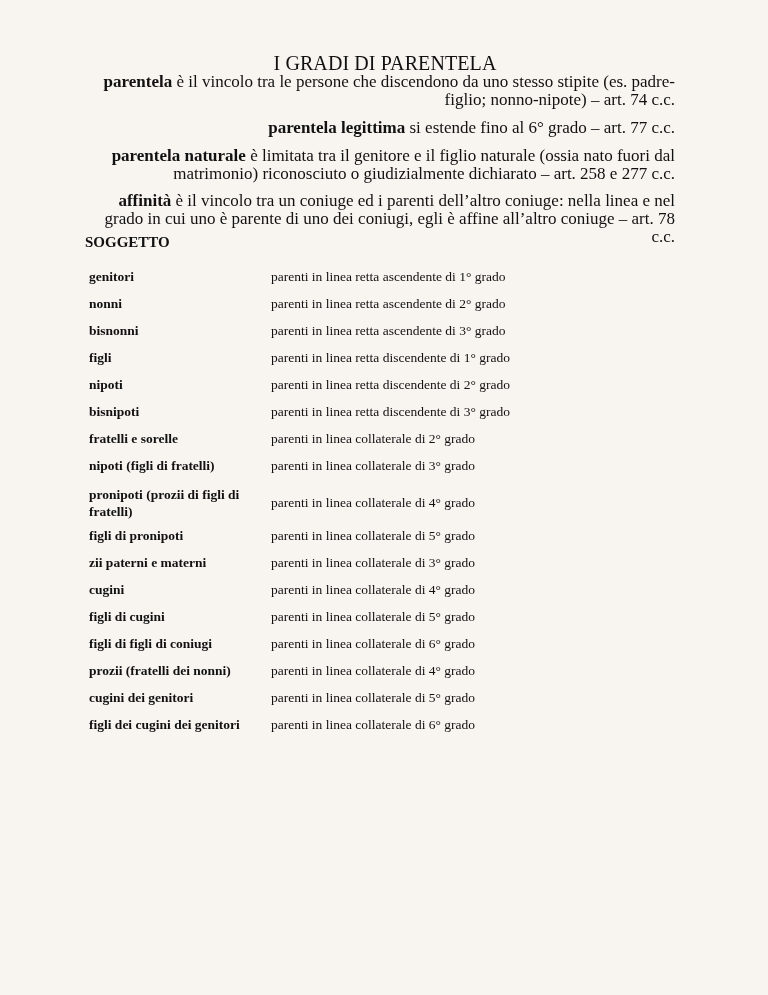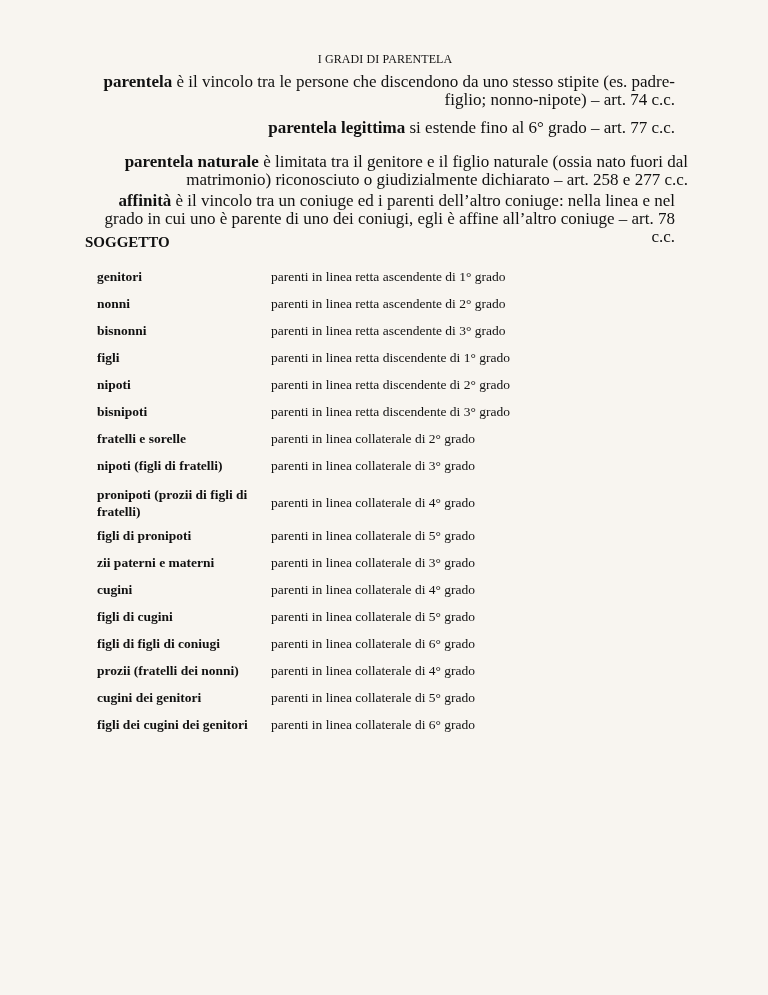--- a/index.html
+++ b/index.html
@@ -20,53 +20,53 @@
       left: 85px;
       top: 0;
       width: 600px;
     }
     .title {
       position: absolute;
       left: 0;
       top: 52px;
       width: 600px;
       text-align: center;
-      font-size: 12px;
+      font-size: 20px;
       letter-spacing: 0.1px;
     }
     .para {
       position: absolute;
       left: 0;
       width: 590px;
       font-size: 17px;
       line-height: 18px;
       text-align: right;
     }
     .para b { font-weight: bold; }
     .p1 { top: 73px; }
     .p2 { top: 119px; }
-    .p3 { top: 153px; margin-left: 13px; }
+    .p3 { top: 147px; }
     .p4 { top: 192px; }
     .heading {
       position: absolute;
       left: 0;
       top: 234px;
       font-size: 15px;
       font-weight: bold;
     }
     .row {
       position: absolute;
       left: 0;
       width: 600px;
       font-size: 13.5px;
       line-height: 17px;
     }
     .row .subj {
       position: absolute;
-      left: 12px;
+      left: 4px;
       top: 0;
       width: 180px;
       font-weight: bold;
     }
     .row .desc {
       position: absolute;
       left: 186px;
       top: 0;
       white-space: nowrap;
     }

